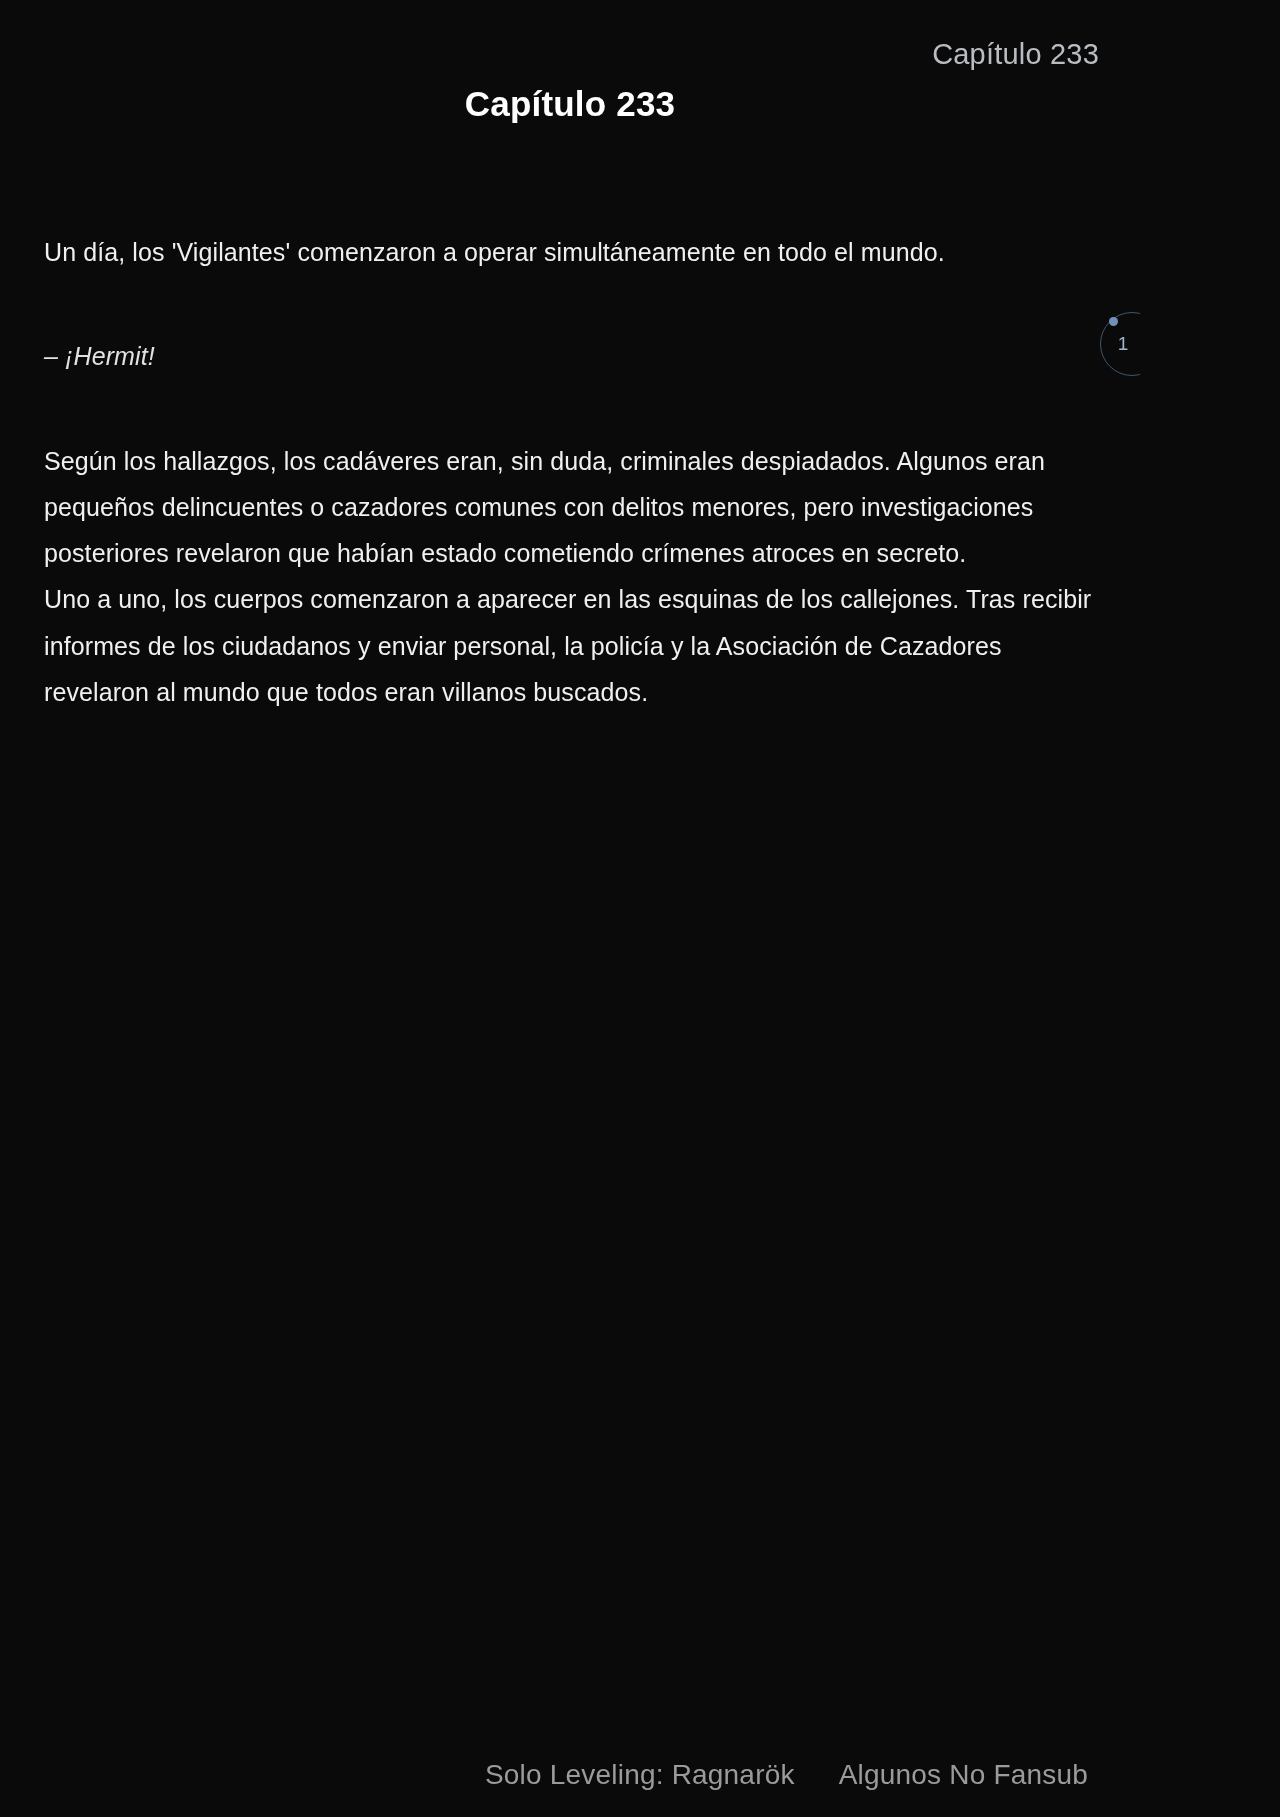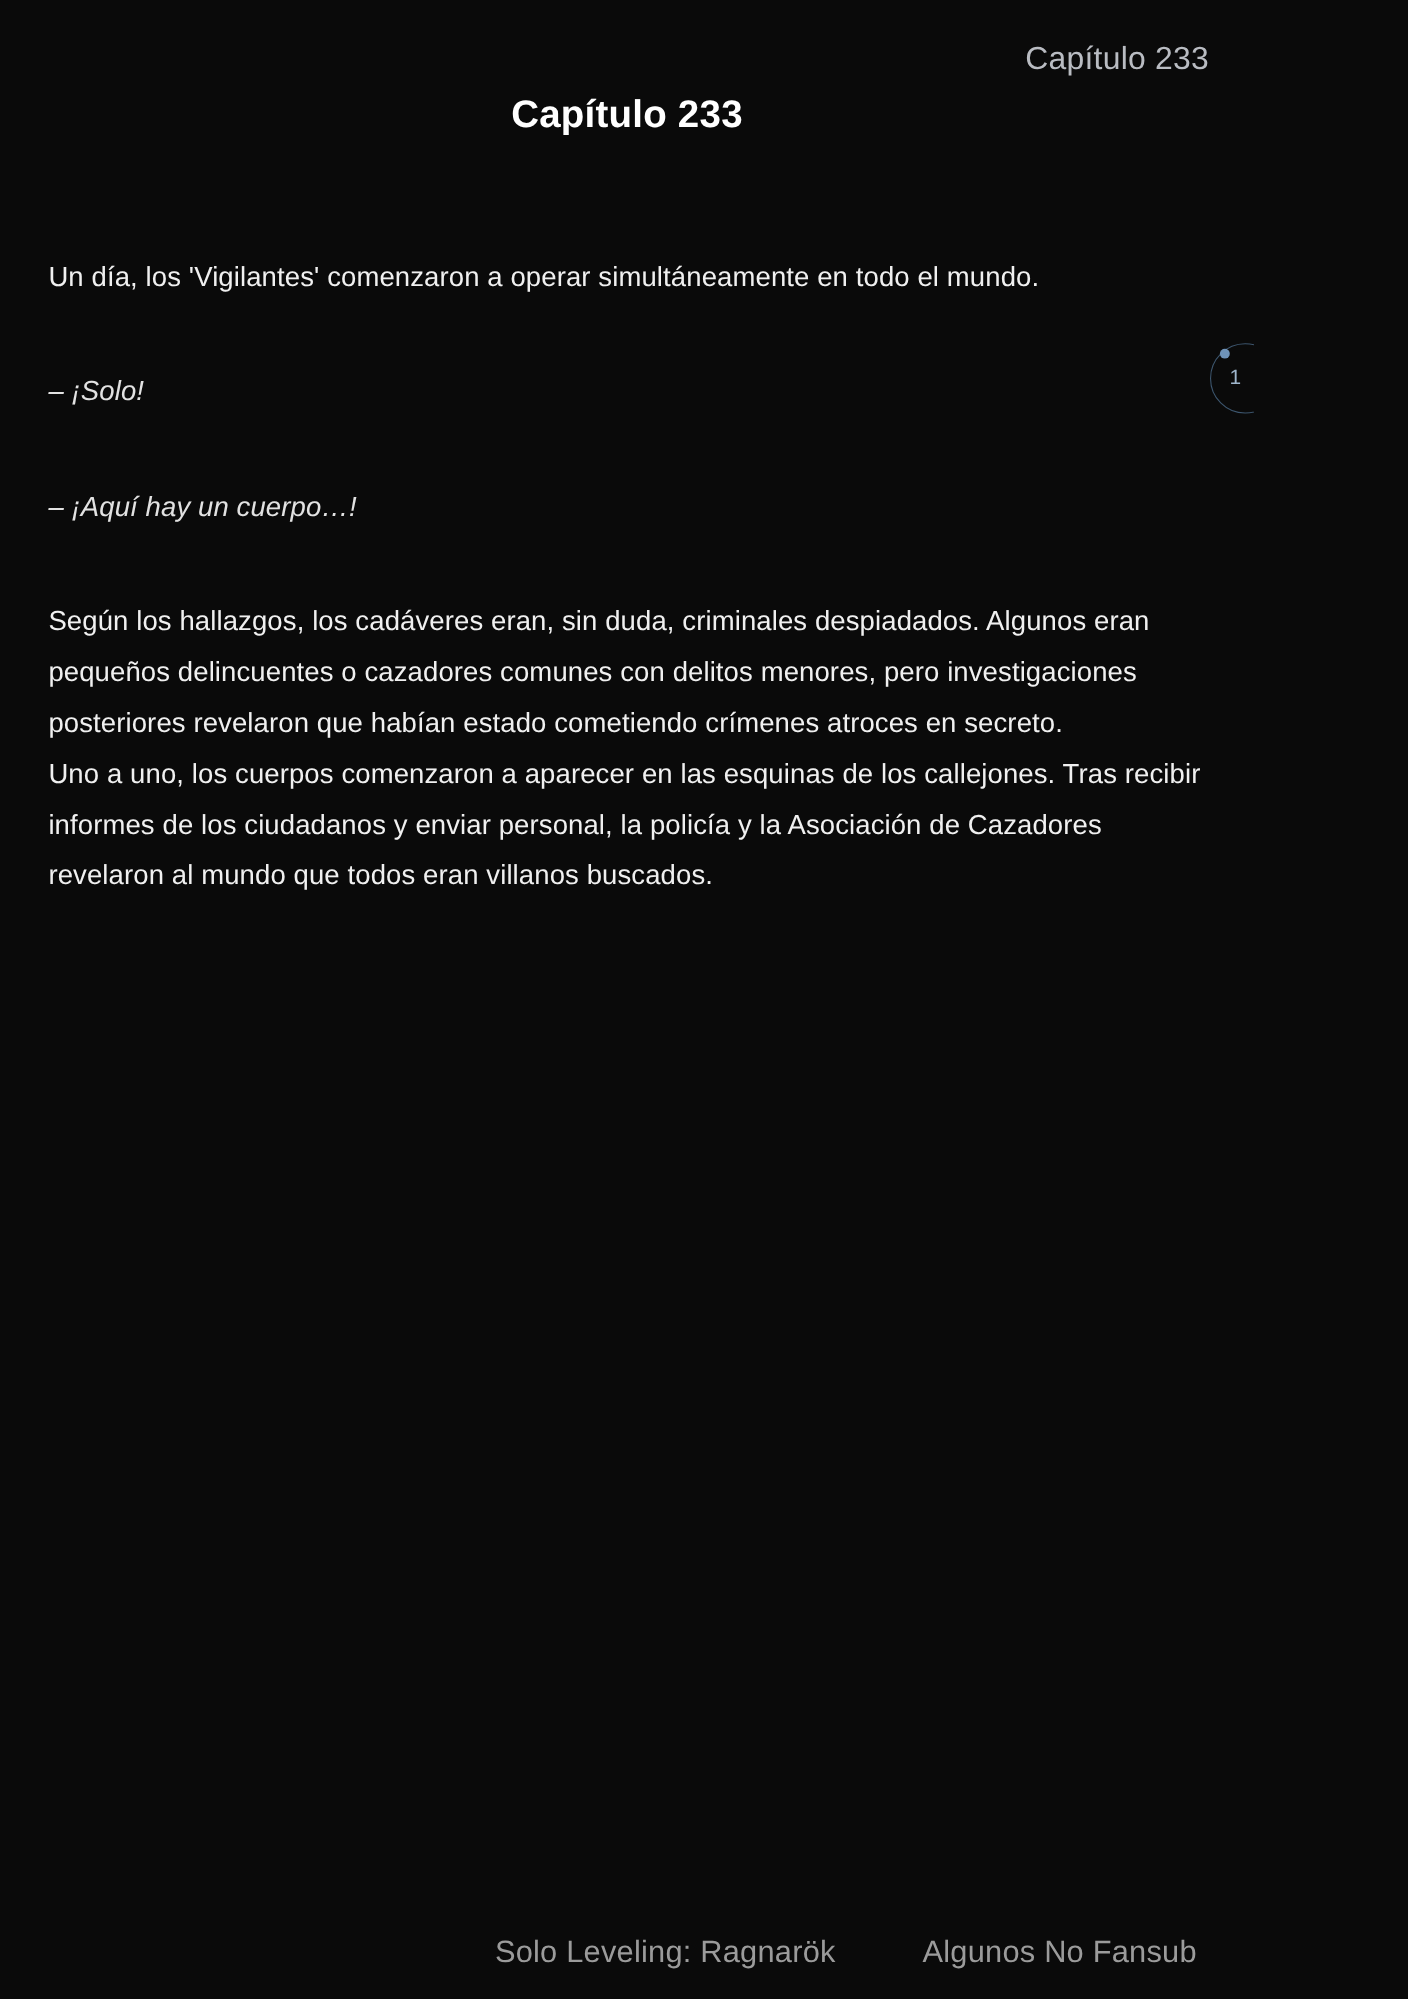--- a/index.html
+++ b/index.html
@@ -94,41 +94,39 @@
     justify-content: flex-end;
     gap: 44px;
     padding-right: 52px;
     box-sizing: border-box;
   }
   .footer span {
     font-size: 28px;
     color: #9b9b9b;
     letter-spacing: 0.2px;
     white-space: nowrap;
-    margin-left: 35px;
   }
 </style>
 </head>
 <body>
 
 <div class="page">
 
   <div class="corner-label">Capítulo 233</div>
 
   <div class="chapter-title">Capítulo 233</div>
 
   <div class="side-marker">
     <span class="dot"></span>
     <span class="num">1</span>
   </div>
 
   <div class="content">
     <p class="para">Un día, los 'Vigilantes' comenzaron a operar simultáneamente en todo el mundo.</p>
-    <p class="para dialogue">– ¡Solo!</p>
-    <p class="para dialogue">– ¡Aquí hay un cuerpo…!</p>
+    <p class="para dialogue">– ¡Hermit!</p>
     <p class="para last">Según los hallazgos, los cadáveres eran, sin duda, criminales despiadados. Algunos eran pequeños delincuentes o cazadores comunes con delitos menores, pero investigaciones posteriores revelaron que habían estado cometiendo crímenes atroces en secreto.</p>
     <p class="para">Uno a uno, los cuerpos comenzaron a aparecer en las esquinas de los callejones. Tras recibir informes de los ciudadanos y enviar personal, la policía y la Asociación de Cazadores revelaron al mundo que todos eran villanos buscados.</p>
   </div>
 
   <div class="footer">
     <span>Solo Leveling: Ragnarök</span>
     <span>Algunos No Fansub</span>
   </div>
 
 </div>

